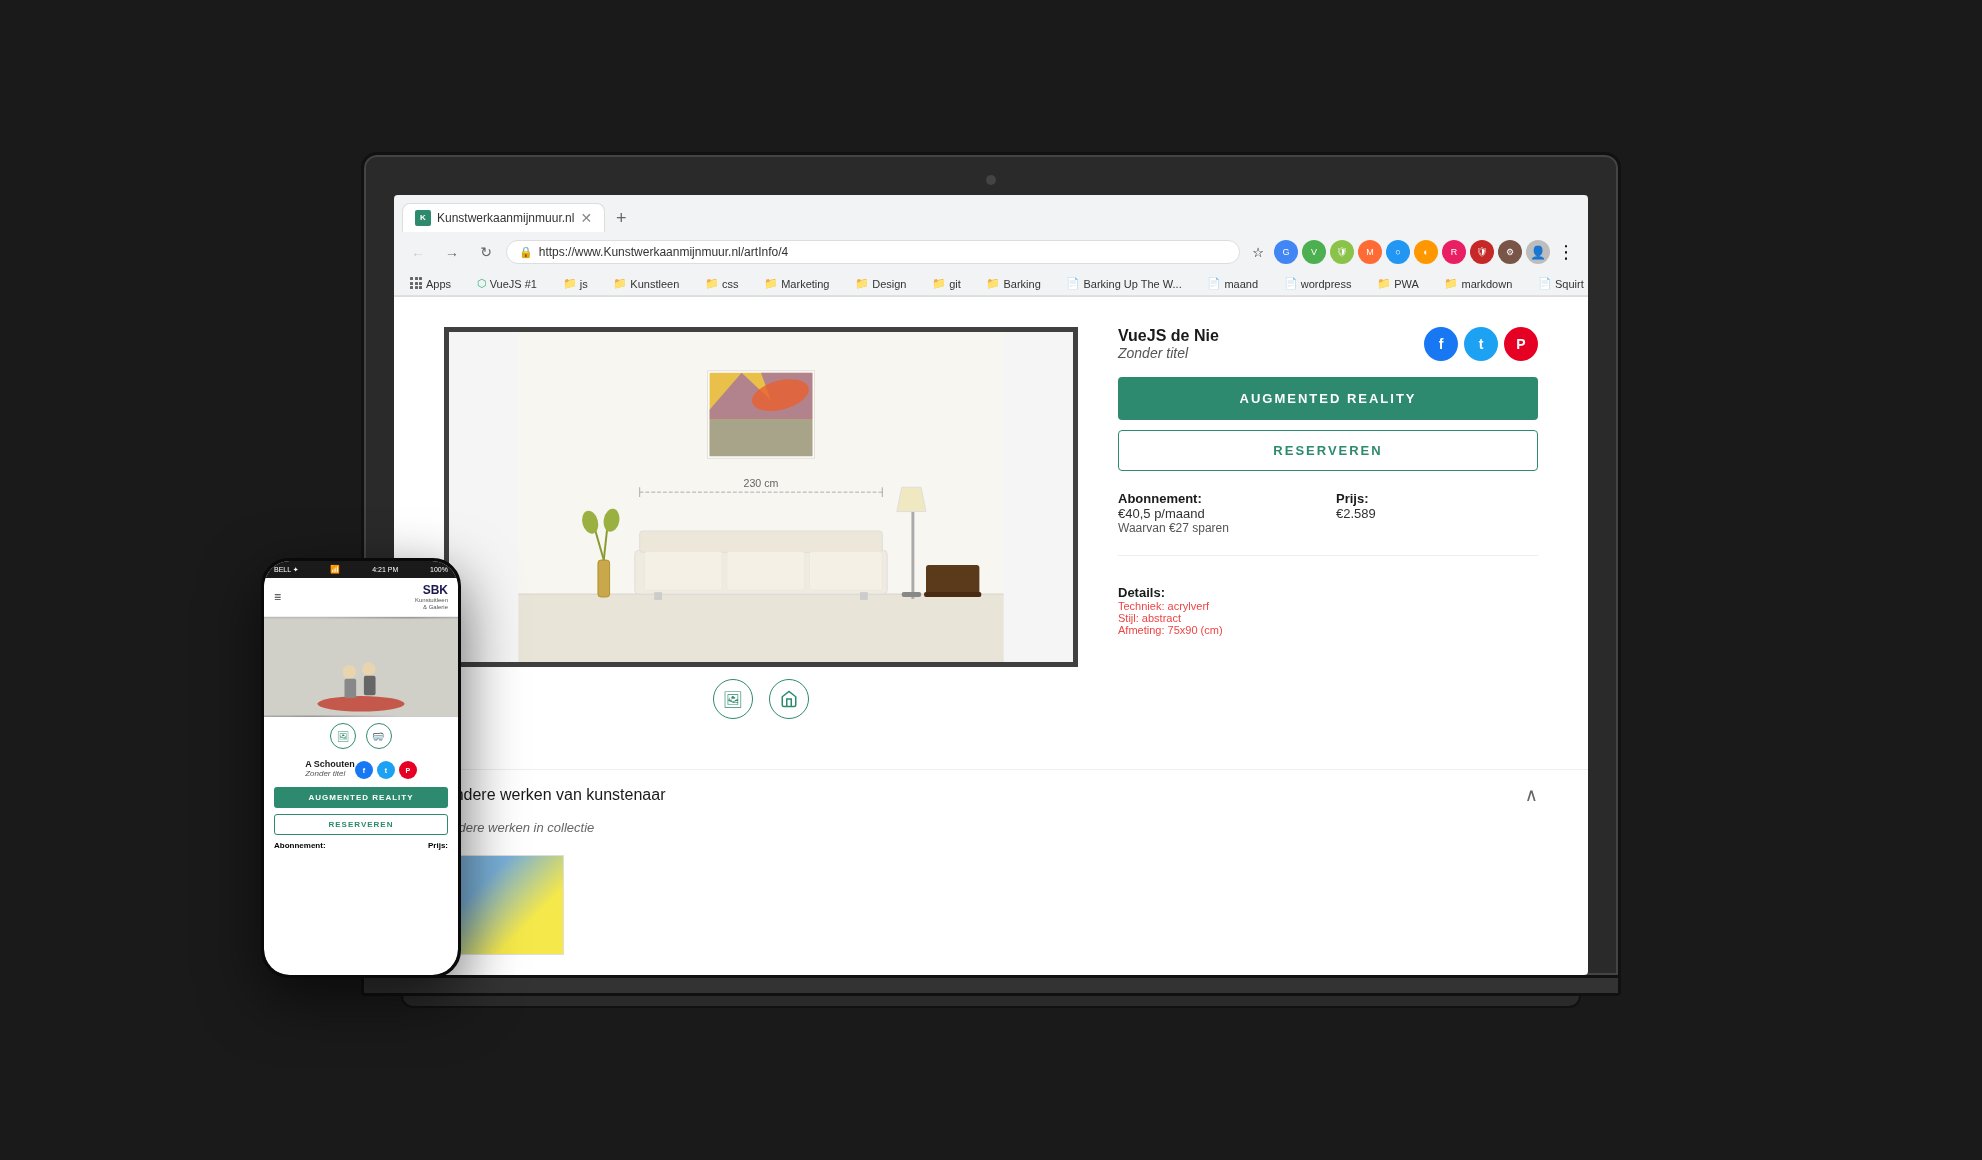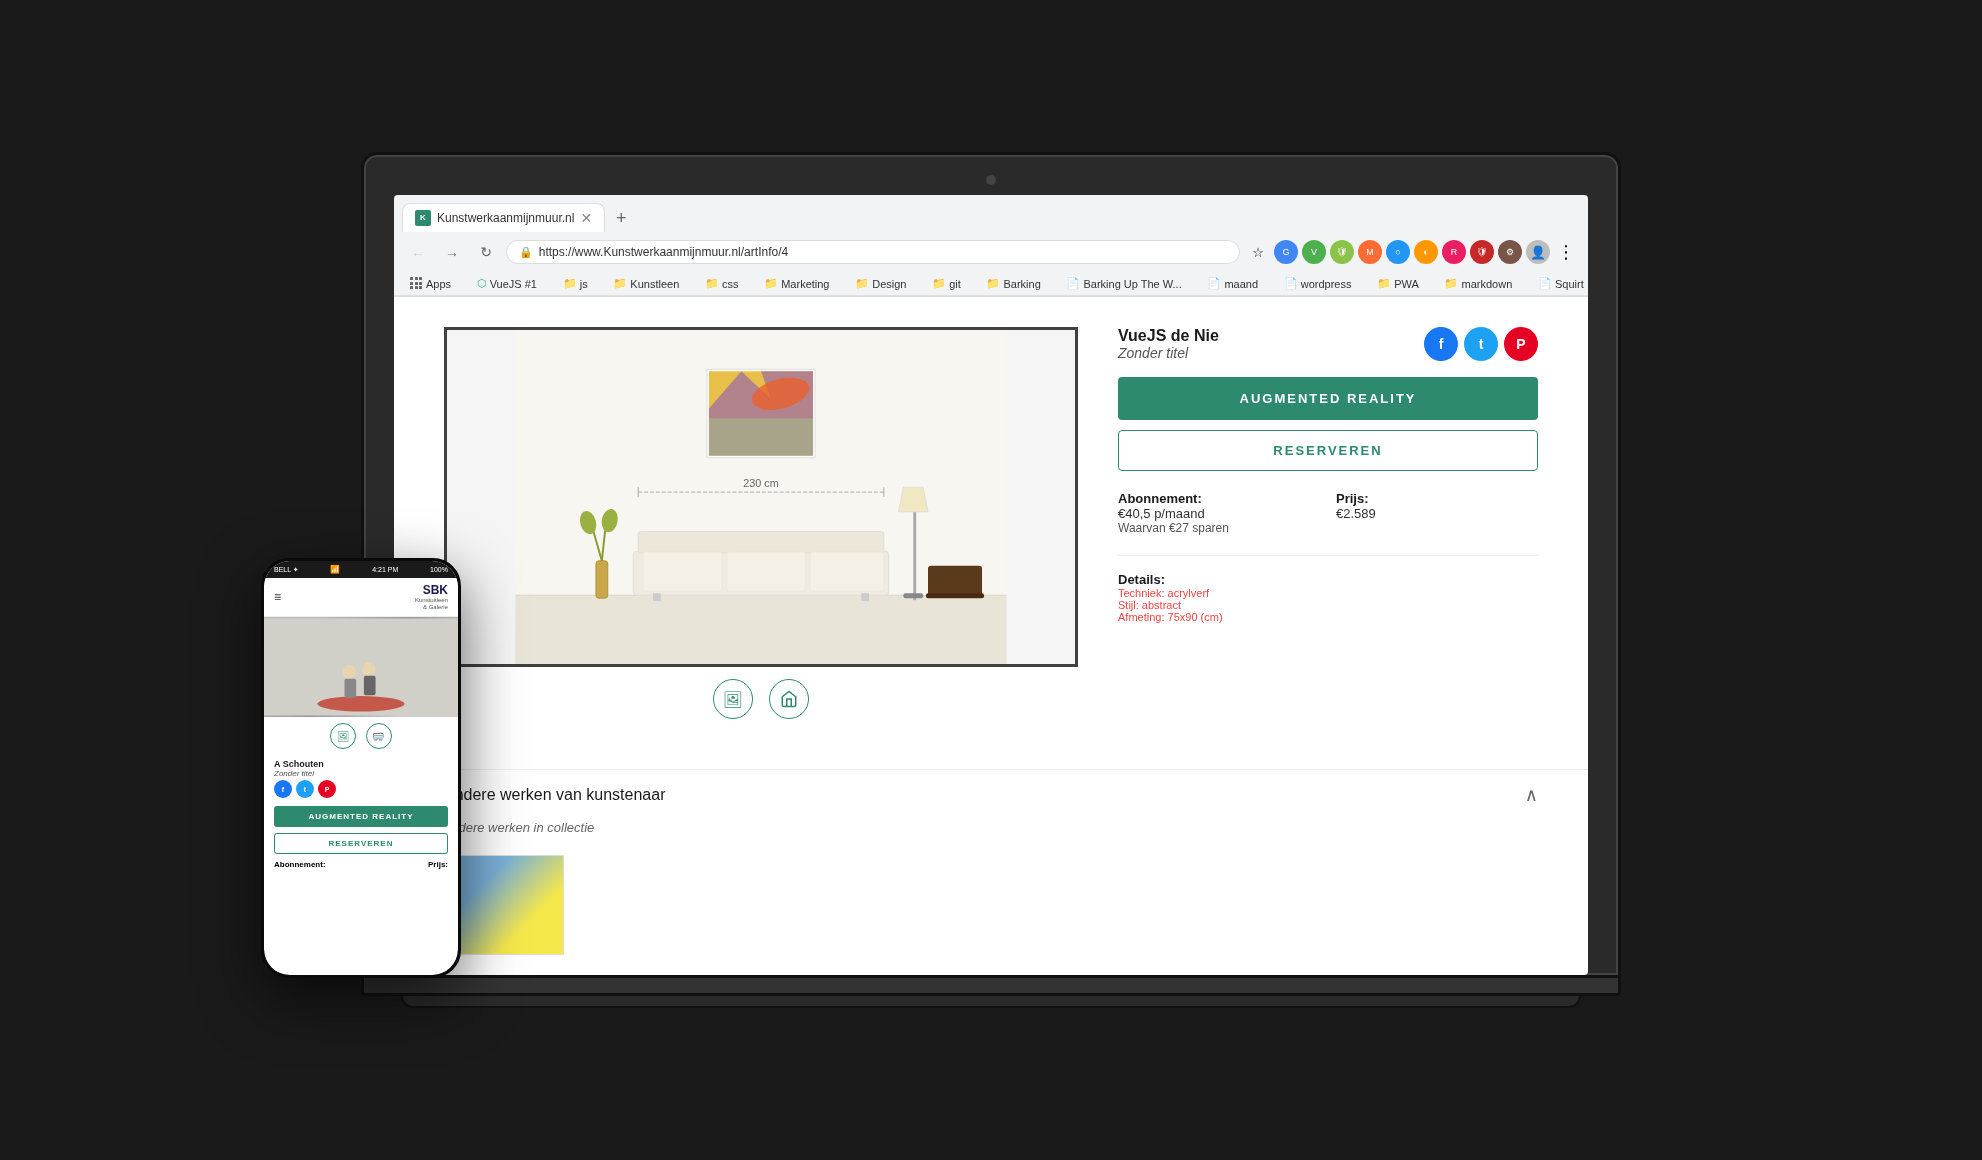--- a/index.html
+++ b/index.html
@@ -217,21 +217,21 @@
       display: flex;
       padding: 30px 50px;
       gap: 40px;
     }
     .artwork-section {
       flex: 1;
     }
     .artwork-image-container {
       position: relative;
       background: #f5f5f5;
-      border: 3px solid #404040;
+      border: 5px solid #404040;
       overflow: hidden;
       height: 340px;
       display: flex;
       align-items: center;
       justify-content: center;
     }
     .image-controls {
       display: flex;
       justify-content: center;
       gap: 16px;
@@ -321,21 +321,21 @@
       border-bottom: 1px solid #eee;
     }
     .info-label { font-size: 13px; color: #1a1a1a; font-weight: 600; }
     .info-value { font-size: 13px; color: #333; }
     .info-sub { font-size: 12px; color: #555; }
 
     .details-grid {
       display: grid;
       grid-template-columns: 1fr 1fr;
       gap: 28px;
-      margin-top: 16px;
+      margin-top: 29px;
     }
     .detail-row { font-size: 11px; color: #ef4444; }
     .color-swatches {
       display: flex;
       gap: 4px;
       margin-top: 6px;
     }
     .color-swatch {
       width: 22px; height: 22px;
       border-radius: 2px;
@@ -533,21 +533,21 @@
           <rect x="103" y="59" width="12" height="20" fill="#666" rx="2"></rect>
         </svg>
       </div>
 
       <div class="phone-controls">
         <div class="phone-ctrl-btn">🖼</div>
         <div class="phone-ctrl-btn">🥽</div>
       </div>
 
       <div class="phone-info">
-        <div style="display:flex;justify-content:flex-start;align-items:flex-start;flex-direction:column;">
+        <div style="display:flex;justify-content:center;align-items:flex-start;">
           <div>
             <div class="phone-artist">A Schouten</div>
             <div class="phone-artwork-title">Zonder titel</div>
           </div>
           <div class="phone-social">
             <div class="phone-social-icon social-fb">f</div>
             <div class="phone-social-icon social-tw">t</div>
             <div class="phone-social-icon social-pin">P</div>
           </div>
         </div>

